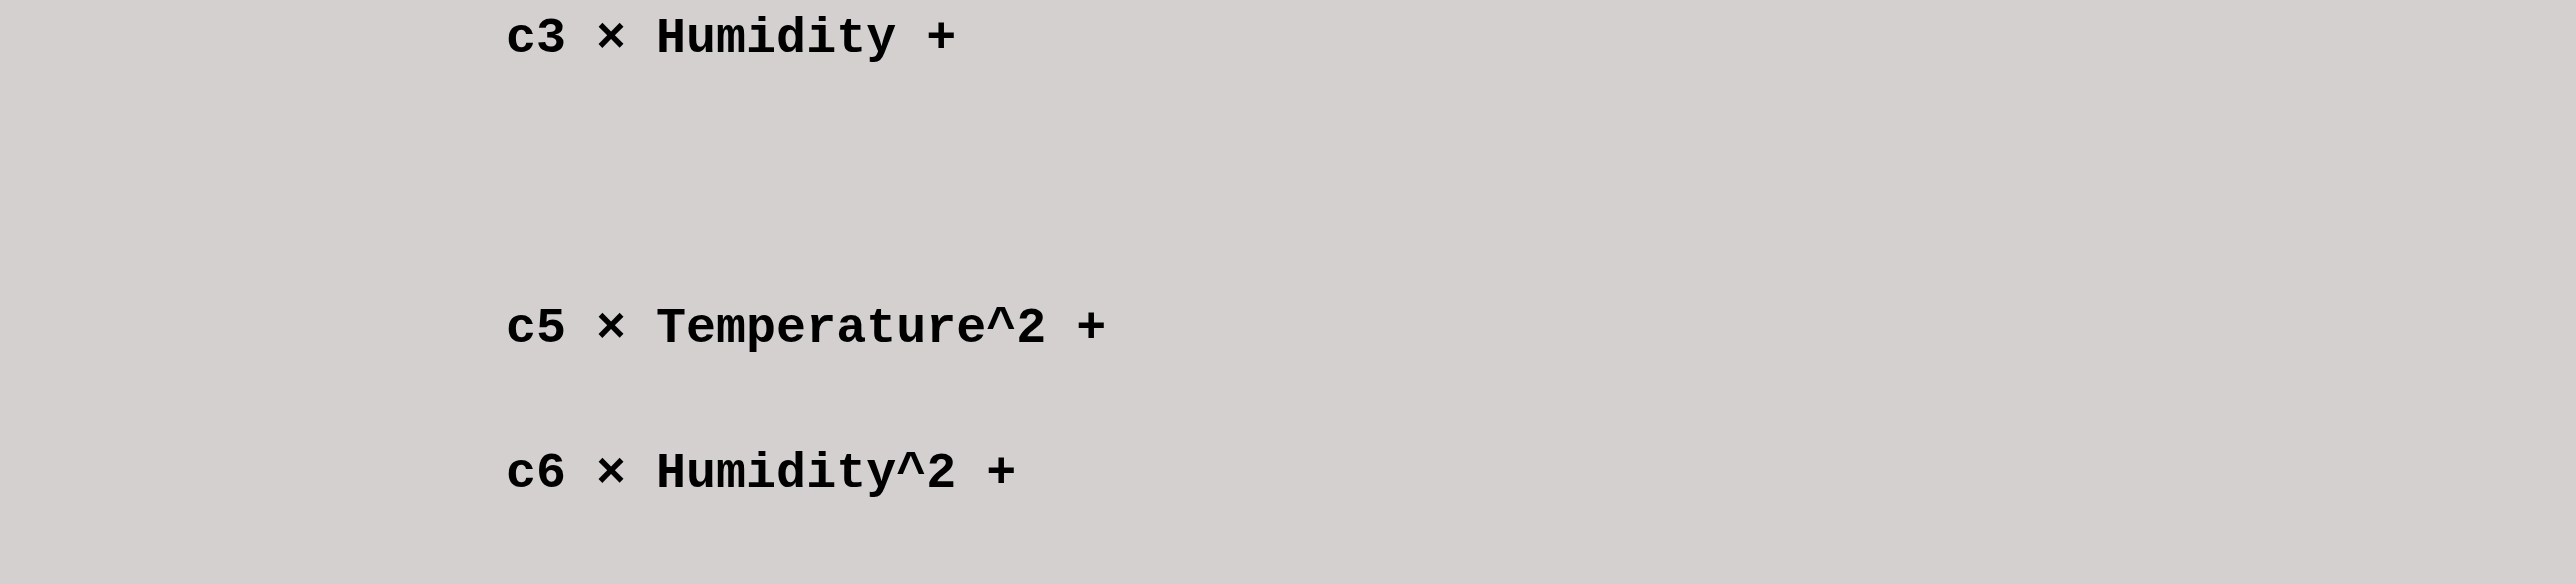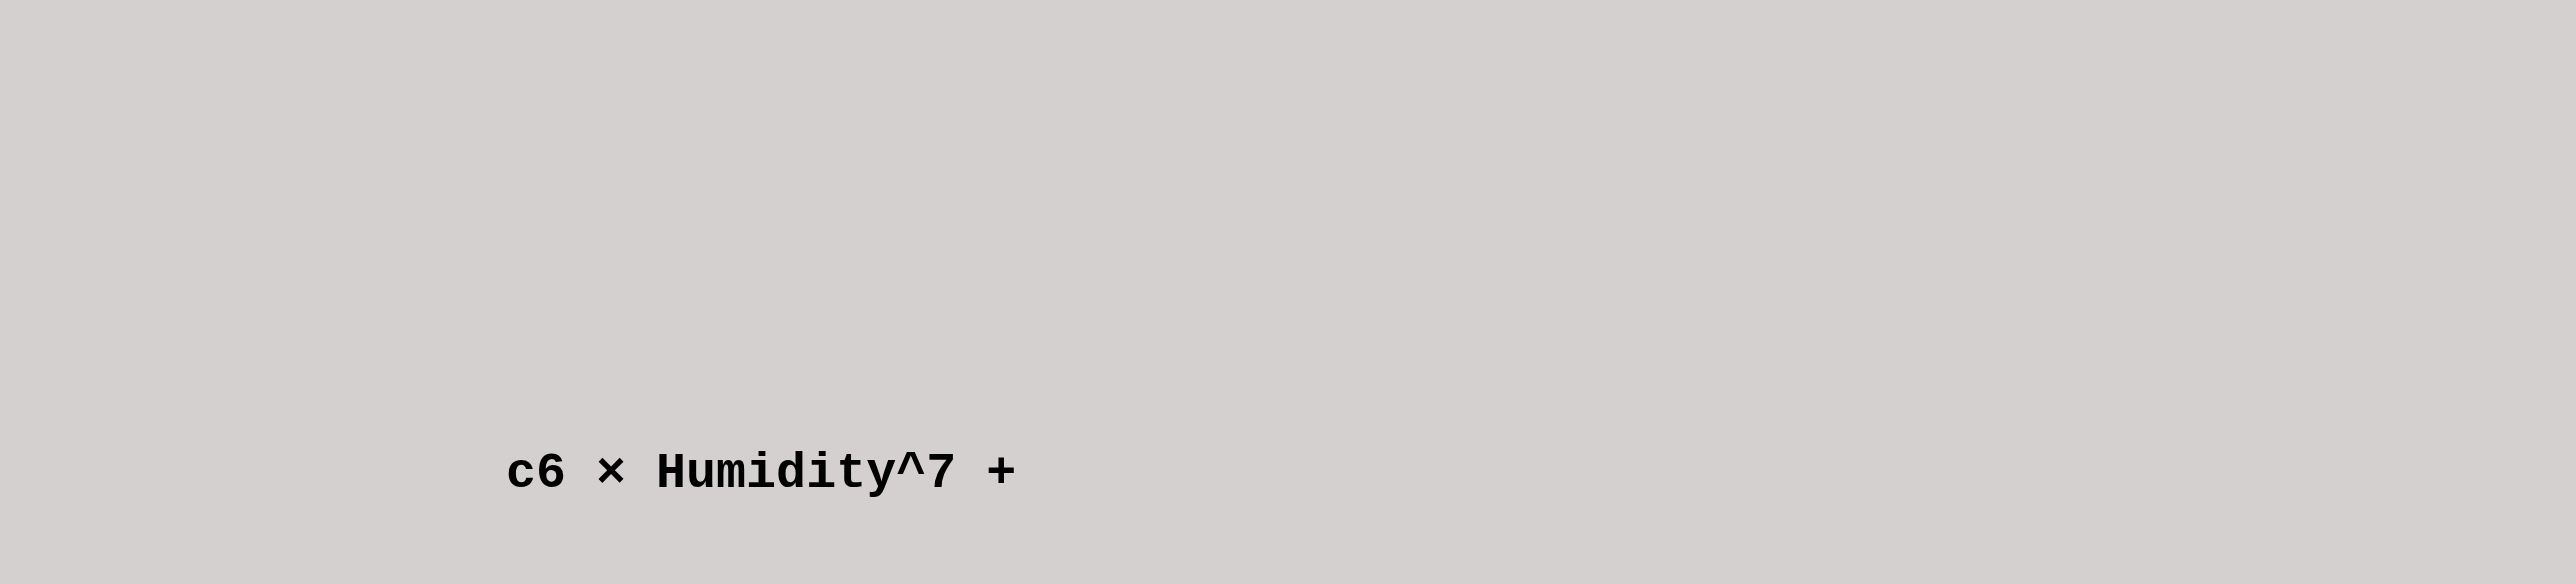--- a/index.html
+++ b/index.html
@@ -27,21 +27,21 @@
       color: #000000;
       white-space: pre;
     }
   </style>
 </head>
 <body>
 
 <div class="formula-container">
   <br>
   <br>
+  <span>             c3 × Humidity +</span><br>
   <br>
-  <br>
-  <br>
-  <span>             c6 × Humidity^7 +</span><br>
+  <span>             c5 × Temperature^2 +</span><br>
+  <span>             c6 × Humidity^2 +</span><br>
   <br>
   <br>
   
 </div>
 
 
 </body></html>

